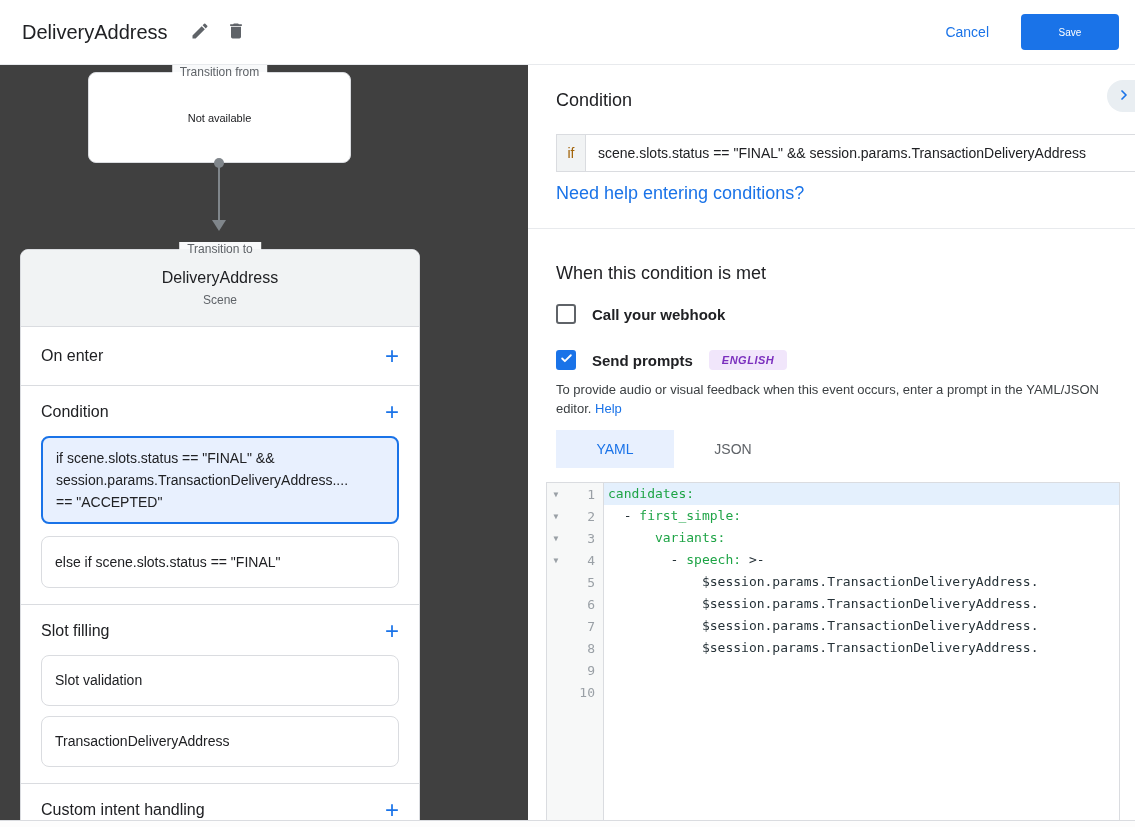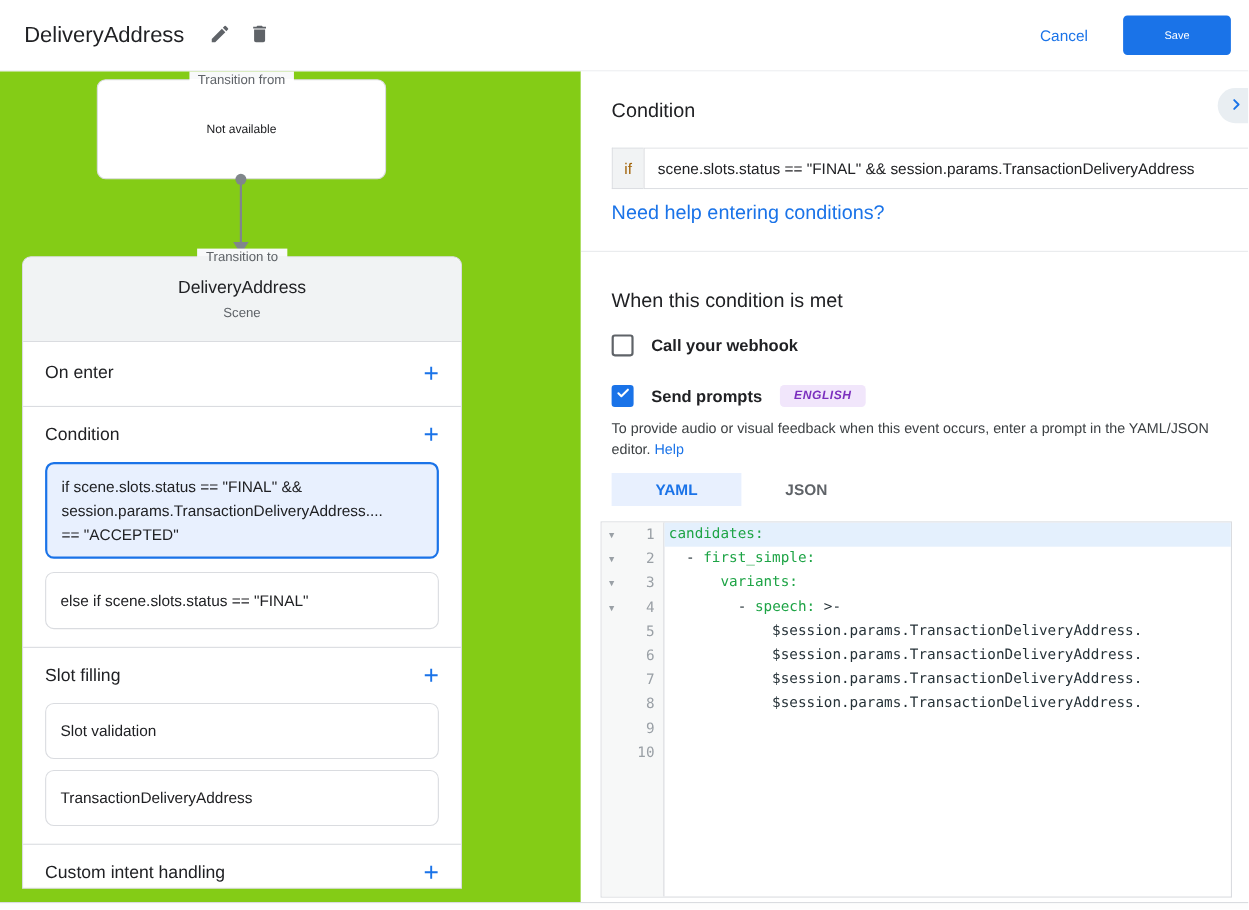--- a/index.html
+++ b/index.html
@@ -16,36 +16,36 @@
   .delete-btn { margin-left:16px; }
   .header-spacer { flex:1; }
   .cancel-btn { background:none; border:none; color:#1a73e8; font-size:14px; font-weight:500;
                 font-family:"Liberation Sans", sans-serif; cursor:pointer; margin-right:32px; }
   .save-btn { background:#1a73e8; color:#fff; border:none; border-radius:4px;
               width:98px; height:36px; font-size:10px; font-weight:500;
               font-family:"Liberation Sans", sans-serif; cursor:pointer; }
 
   
   .left-panel { position:absolute; top:65px; left:0; width:528px; height:755px;
-                background:#84cc16; }
+                background:#404040; }
   .t-box { position:absolute; background:#fff; border:1px solid #dadce0; border-radius:8px; }
   .t-from { left:88px; top:7px; width:263px; height:91px;
             display:flex; align-items:center; justify-content:center; }
   .t-label { position:absolute; top:-8px; left:50%; transform:translateX(-50%);
              font-size:12px; color:#5f6368; padding:0 8px; white-space:nowrap; }
   .t-from .t-label { background:linear-gradient(#f8f9fa 50%, #ffffff 50%); }
   .t-from-value { font-size:11px; color:#202124; }
 
   .arrow-dot  { position:absolute; left:214px; top:93px; width:10px; height:10px; border-radius:50%; background:#80868b; }
   .arrow-line { position:absolute; left:218px; top:101px; width:2px; height:54px; background:#80868b; }
   .arrow-head { position:absolute; left:212px; top:155px; width:0; height:0;
                 border-left:7px solid transparent; border-right:7px solid transparent;
                 border-top:11px solid #80868b; }
 
-  .scene-card { position:absolute; left:20px; top:168px; width:400px; height:575px;
+  .scene-card { position:absolute; left:20px; top:184px; width:400px; height:575px;
                 background:#fff; border:1px solid #dadce0; border-radius:8px 8px 0 0; }
   .scene-card .t-label { background:linear-gradient(#f8f9fa 50%, #f1f3f4 50%); }
   .card-header { height:77px; background:#f1f3f4; border-bottom:1px solid #dadce0;
                  border-radius:8px 8px 0 0; display:flex; flex-direction:column;
                  align-items:center; justify-content:center; }
   .card-title { font-size:16px; color:#202124; }
   .card-subtitle { font-size:12px; color:#5f6368; margin-top:6px; }
 
   .section { border-bottom:1px solid #dadce0; padding:16px 20px; }
   .section.row-only { padding:0 20px; height:59px; display:flex; align-items:center; justify-content:space-between; }
@@ -90,22 +90,22 @@
   .checkbox.checked { background:#1a73e8; border:2px solid #1a73e8;
                       display:flex; align-items:center; justify-content:center; }
   .check-label { margin-left:16px; font-size:15px; font-weight:600; color:#202124; }
   .lang-badge { margin-left:16px; background:#f1e6fb; color:#7b2fbe; font-size:11px;
                 font-weight:700; letter-spacing:0.5px; padding:4px 13px; border-radius:4px;font-style:italic; }
 
   .prompt-help { margin-top:10px; width:574px; font-size:13px; color:#3c4043; line-height:19px; }
   .inline-link { color:#1a73e8; cursor:pointer; }
 
   .tabs { margin-top:12px; display:flex; }
-  .tab { width:118px; height:30px; display:flex; align-items:center; justify-content:center;
-         font-size:14px; font-weight:700; cursor:pointer; }
+  .tab { width:118px; height:38px; display:flex; align-items:center; justify-content:center;
+         font-size:14px; font-weight:400; cursor:pointer; }
   .tab.active { background:#e8f0fe; color:#1a73e8; }
   .tab.inactive { background:transparent; color:#5f6368; }
 
   .editor { margin-top:14px; margin-left:-10px; width:574px; height:342px;
             border:1px solid #dadce0; display:flex;
             font-family:"DejaVu Sans Mono", monospace; font-size:13px; }
   .gutter { width:57px; flex:none; background:#f7f8f8; border-right:1px solid #dadce0; }
   .gutter-row { height:22px; display:flex; align-items:center; }
   .fold { width:18px; text-align:center; font-size:8px; color:#9aa0a6; cursor:pointer; }
   .lnum { flex:1; text-align:right; padding-right:8px; color:#9aa0a6; }

